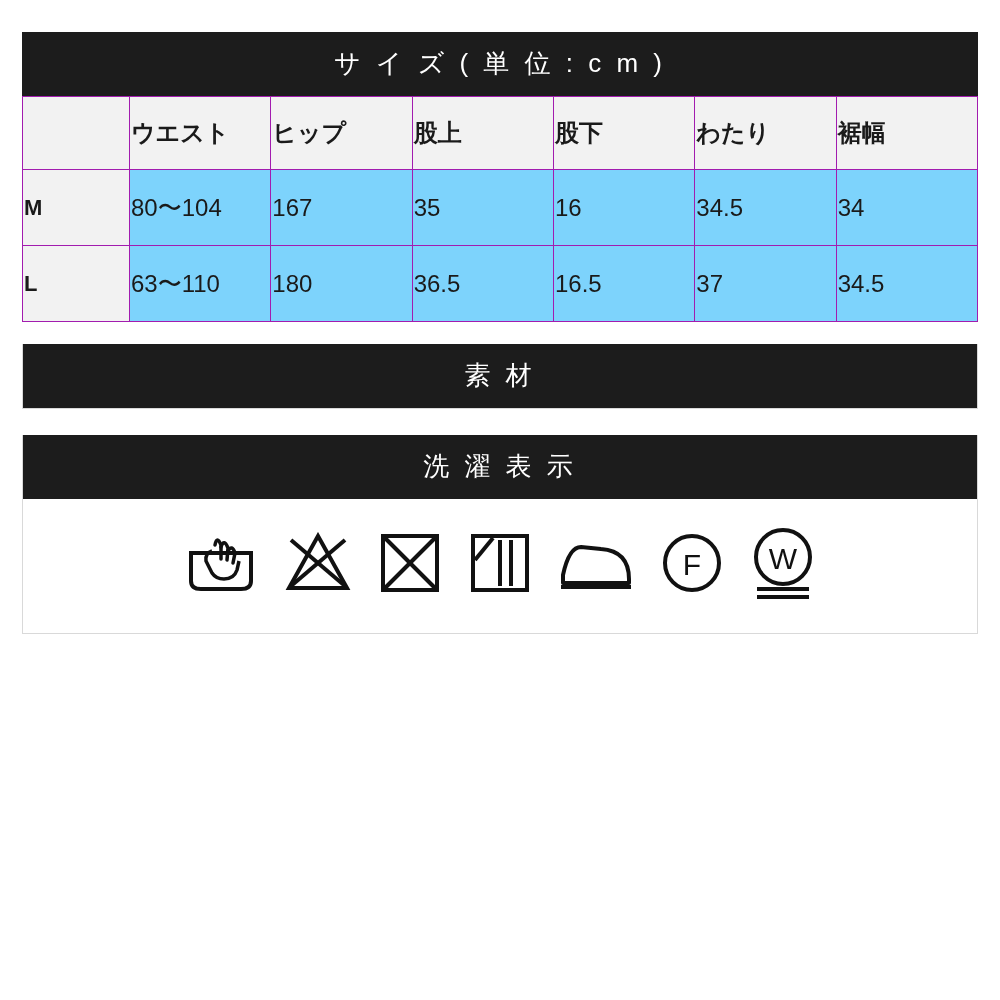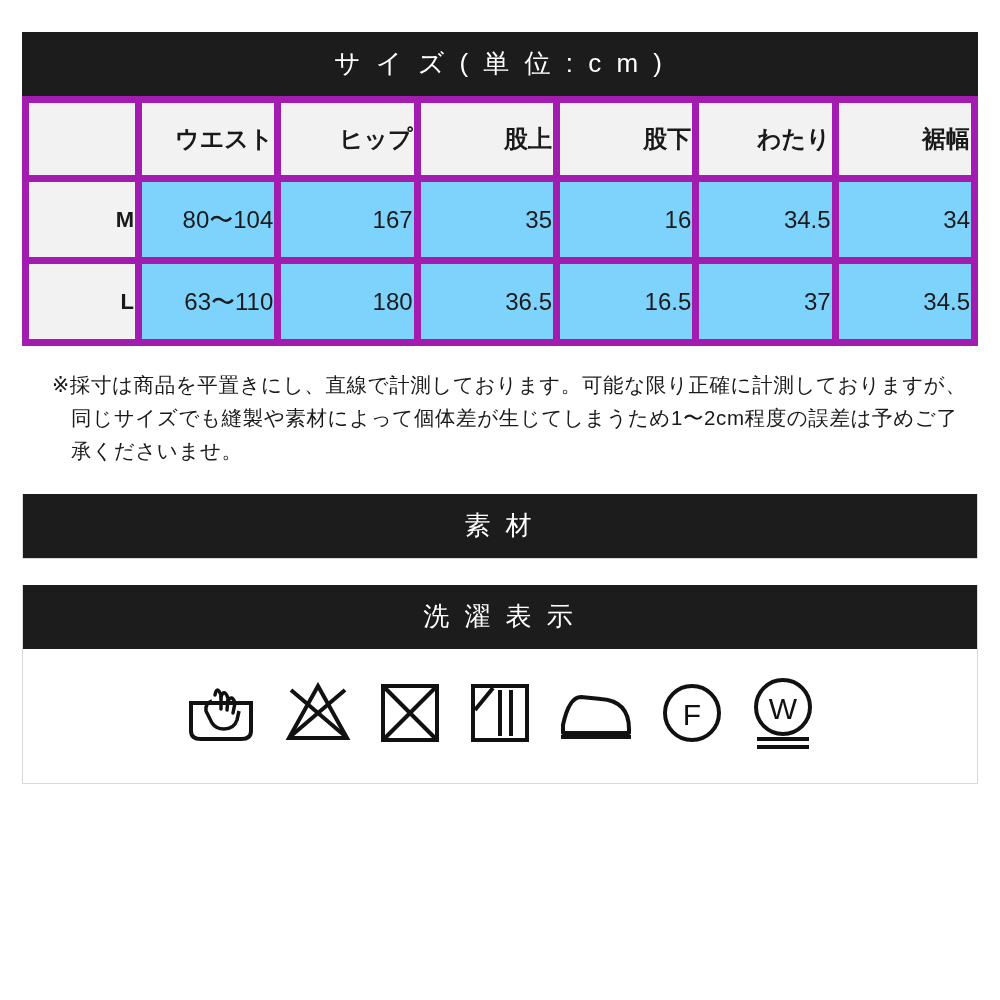--- a/index.html
+++ b/index.html
@@ -35,22 +35,22 @@
     letter-spacing: 4px;
     padding: 14px 0 15px;
     font-weight: 400;
   }
   table.size {
     width: 100%;
     border-collapse: collapse;
     table-layout: fixed;
   }
   table.size th, table.size td {
-    border: 7px solid #a21caf;
-    text-align: right;
+    border: 1px solid #a21caf;
+    text-align: left;
     font-weight: normal;
   }
   table.size thead th {
     background: #f2f2f2;
     font-size: 24px;
     height: 70px;
     font-weight: bold;
     color: #1a1a1a;
   }
   table.size thead th.corner {
@@ -150,21 +150,20 @@
           <td>36.5</td>
           <td>16.5</td>
           <td>37</td>
           <td>34.5</td>
         </tr>
       </tbody>
     </table>
   </section>
 
   <section class="notes">
-    <p class="note">※採寸は商品を平置きにし、直線で計測しております。可能な限り正確に計測しておりますが、同じサイズでも縫製や素材によって個体差が生じてしまうため1〜2cm程度の誤差は予めご了承くださいませ。</p>
   </section>
 
   <section class="material-block">
     <div class="band">素 材</div>
   </section>
 
   <section class="care-block">
     <div class="band">洗 濯 表 示</div>
     <div class="care-icons">
 

